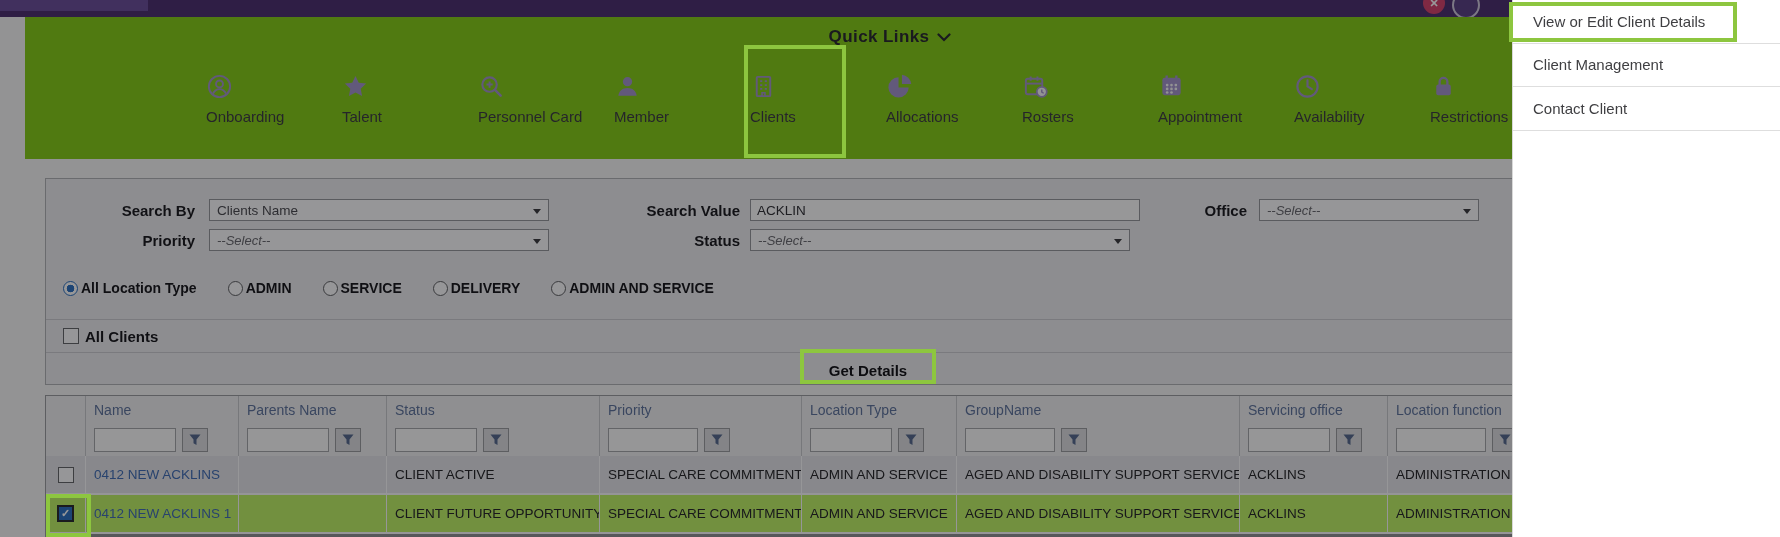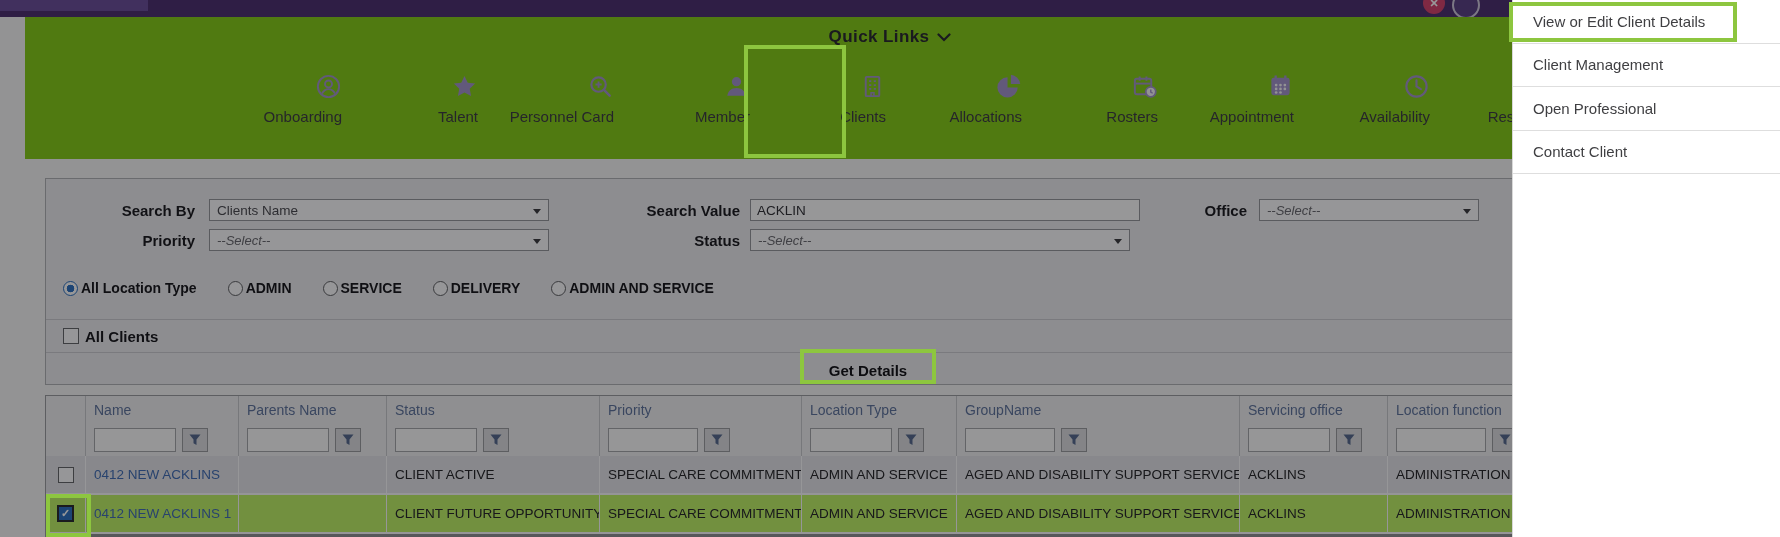--- a/index.html
+++ b/index.html
@@ -12,21 +12,21 @@
   .tb-circle{position:absolute;border-radius:50%;display:flex;align-items:center;justify-content:center;}
   .tb-red{left:1423px;top:-8px;width:22px;height:22px;background:#d6416b;color:#fff;font-size:11px;font-weight:bold;}
   .tb-avatar{left:1452px;top:-9px;width:24px;height:24px;background:#583e83;border:2px solid #cfc8dd;}
 
   
   .nav{position:absolute;left:0;top:17px;width:100%;height:142px;background:#84cc16;border-bottom:1px solid #d6d7da;margin-left:25px;}
   .quicklinks{position:absolute;left:0;top:10px;width:1730px;text-align:center;font-size:17px;font-weight:bold;
               color:#26262e;letter-spacing:.4px;cursor:pointer;}
   .quicklinks svg{vertical-align:middle;margin-left:8px;}
   .navitems{position:absolute;left:181px;top:55px;display:flex;}
-  .nav-item{width:136px;display:flex;flex-direction:column;align-items:flex-end;cursor:pointer;}
+  .nav-item{width:136px;display:flex;flex-direction:column;align-items:flex-start;cursor:pointer;}
   .nav-icon{height:28px;display:flex;align-items:flex-end;}
   .nav-icon svg{display:block;}
   .nav-label{margin-top:8px;font-size:15px;color:#3a3a40;white-space:nowrap;}
 
   
   .content{position:absolute;left:0;top:159px;width:100%;bottom:16px;background:#f6f6f7;}
   .frame{position:absolute;left:45px;top:19px;width:1721px;height:207px;background:#ededf0;
          border:1px solid #b0b1b6;box-sizing:border-box;}
   .form-row{position:absolute;left:0;right:0;display:flex;align-items:center;height:24px;}
   .row1{top:19px;} .row2{top:49px;}
@@ -395,21 +395,20 @@
       </div>
       <div class="table-bottom"></div>
     </section>
   </main>
 
   <div class="dim"></div>
 
   <aside class="menu">
     <div class="mitem">View or Edit Client Details</div>
     <div class="mitem">Client Management</div>
-    <div class="mitem">Open Professional</div>
     <div class="mitem">Contact Client</div>
   </aside>
 
   <div class="gbox gb-clients"></div>
   <div class="gbox gb-menu"></div>
   <div class="gbox gb-getdetails"></div>
   <div class="gbox gb-checkbox"></div>
 </div>
 
 </body></html>

